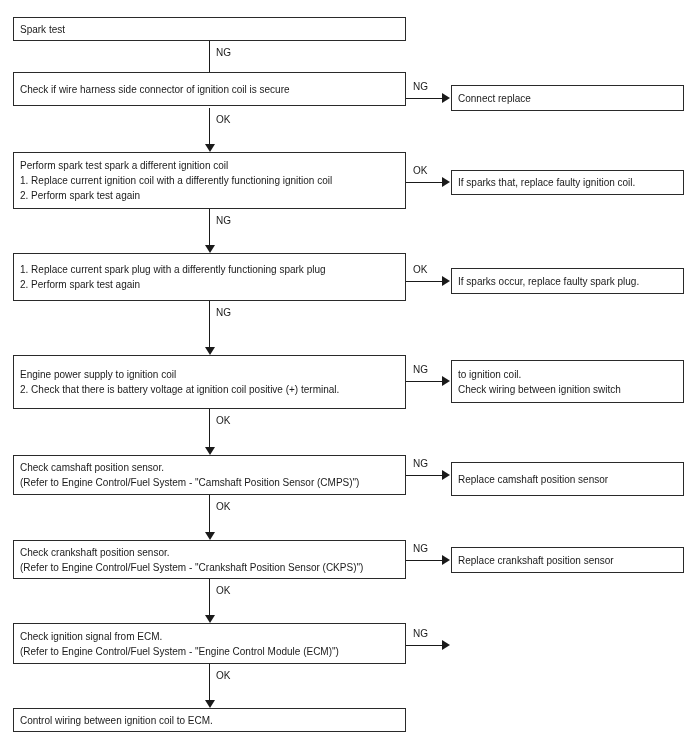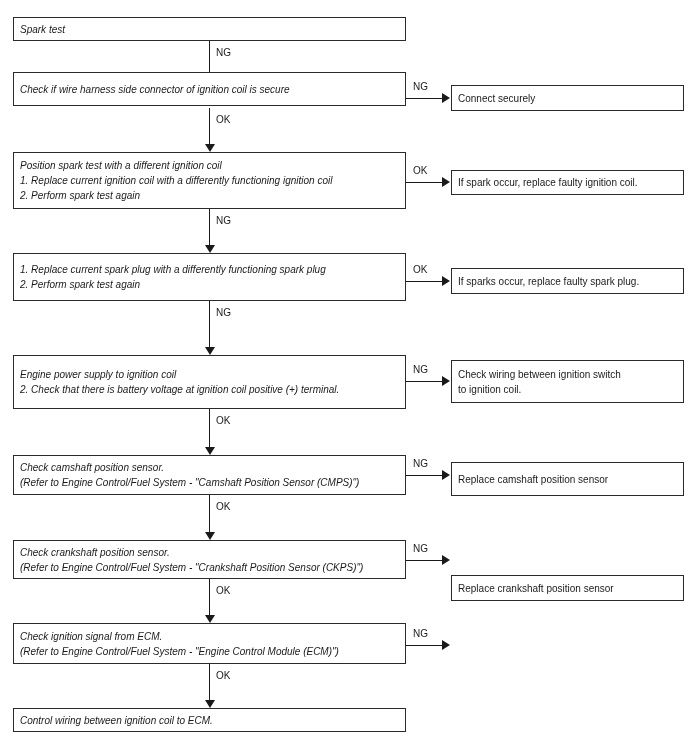--- a/index.html
+++ b/index.html
@@ -17,21 +17,21 @@
     position: absolute;
     box-sizing: border-box;
     border: 1px solid #2a2a2a;
     background: #ffffff;
     display: flex;
     flex-direction: column;
     justify-content: center;
     padding: 0 6px;
     line-height: 15px;
   }
-  .main-box   { left: 13px;  width: 393px; font-style: italic; }
+  .main-box   { left: 13px;  width: 393px; }
   .branch-box { left: 451px; width: 233px; }
   .ln { white-space: nowrap; }
   .vline {
     position: absolute;
     left: 209px;
     width: 1px;
     background: #1a1a1a;
   }
   .varrow {
     position: absolute;
@@ -79,36 +79,36 @@
   <div class="varrow" style="top:76px"></div>
   <div class="vlabel" style="top:47px">NG</div>
 
   <div class="box main-box" style="top:72px;height:34px">
     <div class="ln">Check if wire harness side connector of ignition coil is secure</div>
   </div>
   <div class="hline" style="top:98px"></div>
   <div class="harrow" style="top:93px"></div>
   <div class="hlabel" style="top:81px">NG</div>
   <div class="box branch-box" style="top:85px;height:26px">
-    <div class="ln">Connect securely</div>
+    <div class="ln">Connect replace</div>
   </div>
   <div class="vline" style="top:108px;height:37px"></div>
   <div class="varrow" style="top:144px"></div>
   <div class="vlabel" style="top:114px">OK</div>
 
   <div class="box main-box" style="top:152px;height:57px">
-    <div class="ln">Position spark test with a different ignition coil</div>
+    <div class="ln">Perform spark test spark a different ignition coil</div>
     <div class="ln">1. Replace current ignition coil with a differently functioning ignition coil</div>
     <div class="ln">2. Perform spark test again</div>
   </div>
   <div class="hline" style="top:182px"></div>
   <div class="harrow" style="top:177px"></div>
   <div class="hlabel" style="top:165px">OK</div>
   <div class="box branch-box" style="top:170px;height:25px">
-    <div class="ln">If spark occur, replace faulty ignition coil.</div>
+    <div class="ln">If sparks that, replace faulty ignition coil.</div>
   </div>
   <div class="vline" style="top:209px;height:37px"></div>
   <div class="varrow" style="top:245px"></div>
   <div class="vlabel" style="top:215px">NG</div>
 
   <div class="box main-box" style="top:253px;height:48px">
     <div class="ln">1. Replace current spark plug with a differently functioning spark plug</div>
     <div class="ln">2. Perform spark test again</div>
   </div>
   <div class="hline" style="top:281px"></div>
@@ -122,22 +122,22 @@
   <div class="vlabel" style="top:307px">NG</div>
 
   <div class="box main-box" style="top:355px;height:54px">
     <div class="ln">Engine power supply to ignition coil</div>
     <div class="ln">2. Check that there is battery voltage at ignition coil positive (+) terminal.</div>
   </div>
   <div class="hline" style="top:381px"></div>
   <div class="harrow" style="top:376px"></div>
   <div class="hlabel" style="top:364px">NG</div>
   <div class="box branch-box" style="top:360px;height:43px">
+    <div class="ln">to ignition coil.</div>
     <div class="ln">Check wiring between ignition switch</div>
-    <div class="ln">to ignition coil.</div>
   </div>
   <div class="vline" style="top:409px;height:39px"></div>
   <div class="varrow" style="top:447px"></div>
   <div class="vlabel" style="top:415px">OK</div>
 
   <div class="box main-box" style="top:455px;height:40px">
     <div class="ln">Check camshaft position sensor.</div>
     <div class="ln">(Refer to Engine Control/Fuel System - "Camshaft Position Sensor (CMPS)")</div>
   </div>
   <div class="hline" style="top:475px"></div>
@@ -150,21 +150,21 @@
   <div class="varrow" style="top:532px"></div>
   <div class="vlabel" style="top:501px">OK</div>
 
   <div class="box main-box" style="top:540px;height:39px">
     <div class="ln">Check crankshaft position sensor.</div>
     <div class="ln">(Refer to Engine Control/Fuel System - "Crankshaft Position Sensor (CKPS)")</div>
   </div>
   <div class="hline" style="top:560px"></div>
   <div class="harrow" style="top:555px"></div>
   <div class="hlabel" style="top:543px">NG</div>
-  <div class="box branch-box" style="top:575px;height:26px">
+  <div class="box branch-box" style="top:547px;height:26px">
     <div class="ln">Replace crankshaft position sensor</div>
   </div>
   <div class="vline" style="top:579px;height:37px"></div>
   <div class="varrow" style="top:615px"></div>
   <div class="vlabel" style="top:585px">OK</div>
 
   <div class="box main-box" style="top:623px;height:41px">
     <div class="ln">Check ignition signal from ECM.</div>
     <div class="ln">(Refer to Engine Control/Fuel System - "Engine Control Module (ECM)")</div>
   </div>

